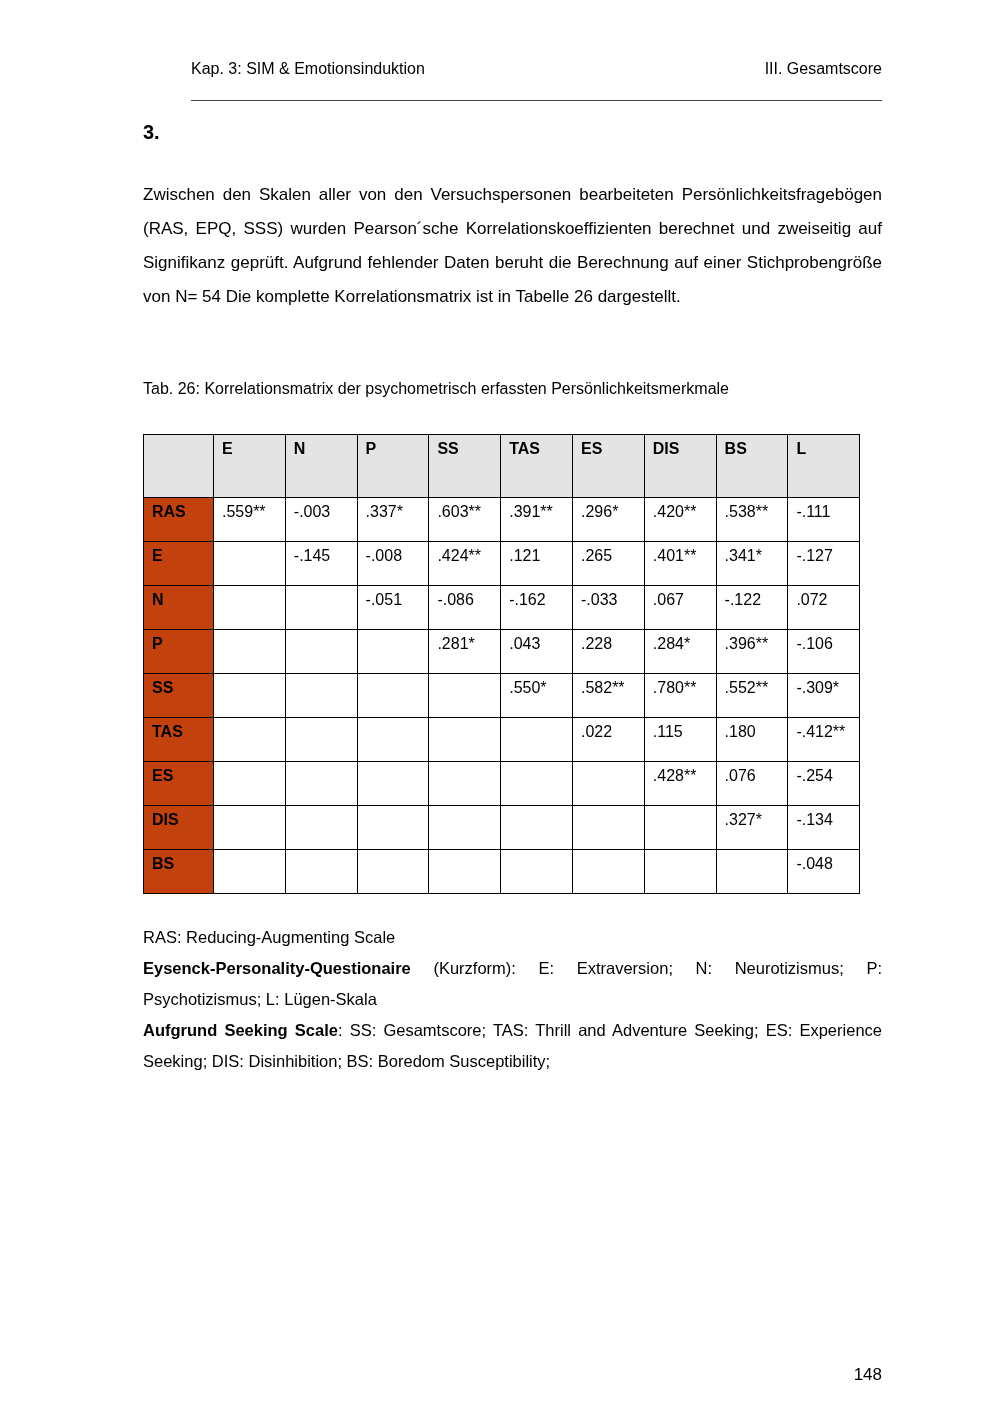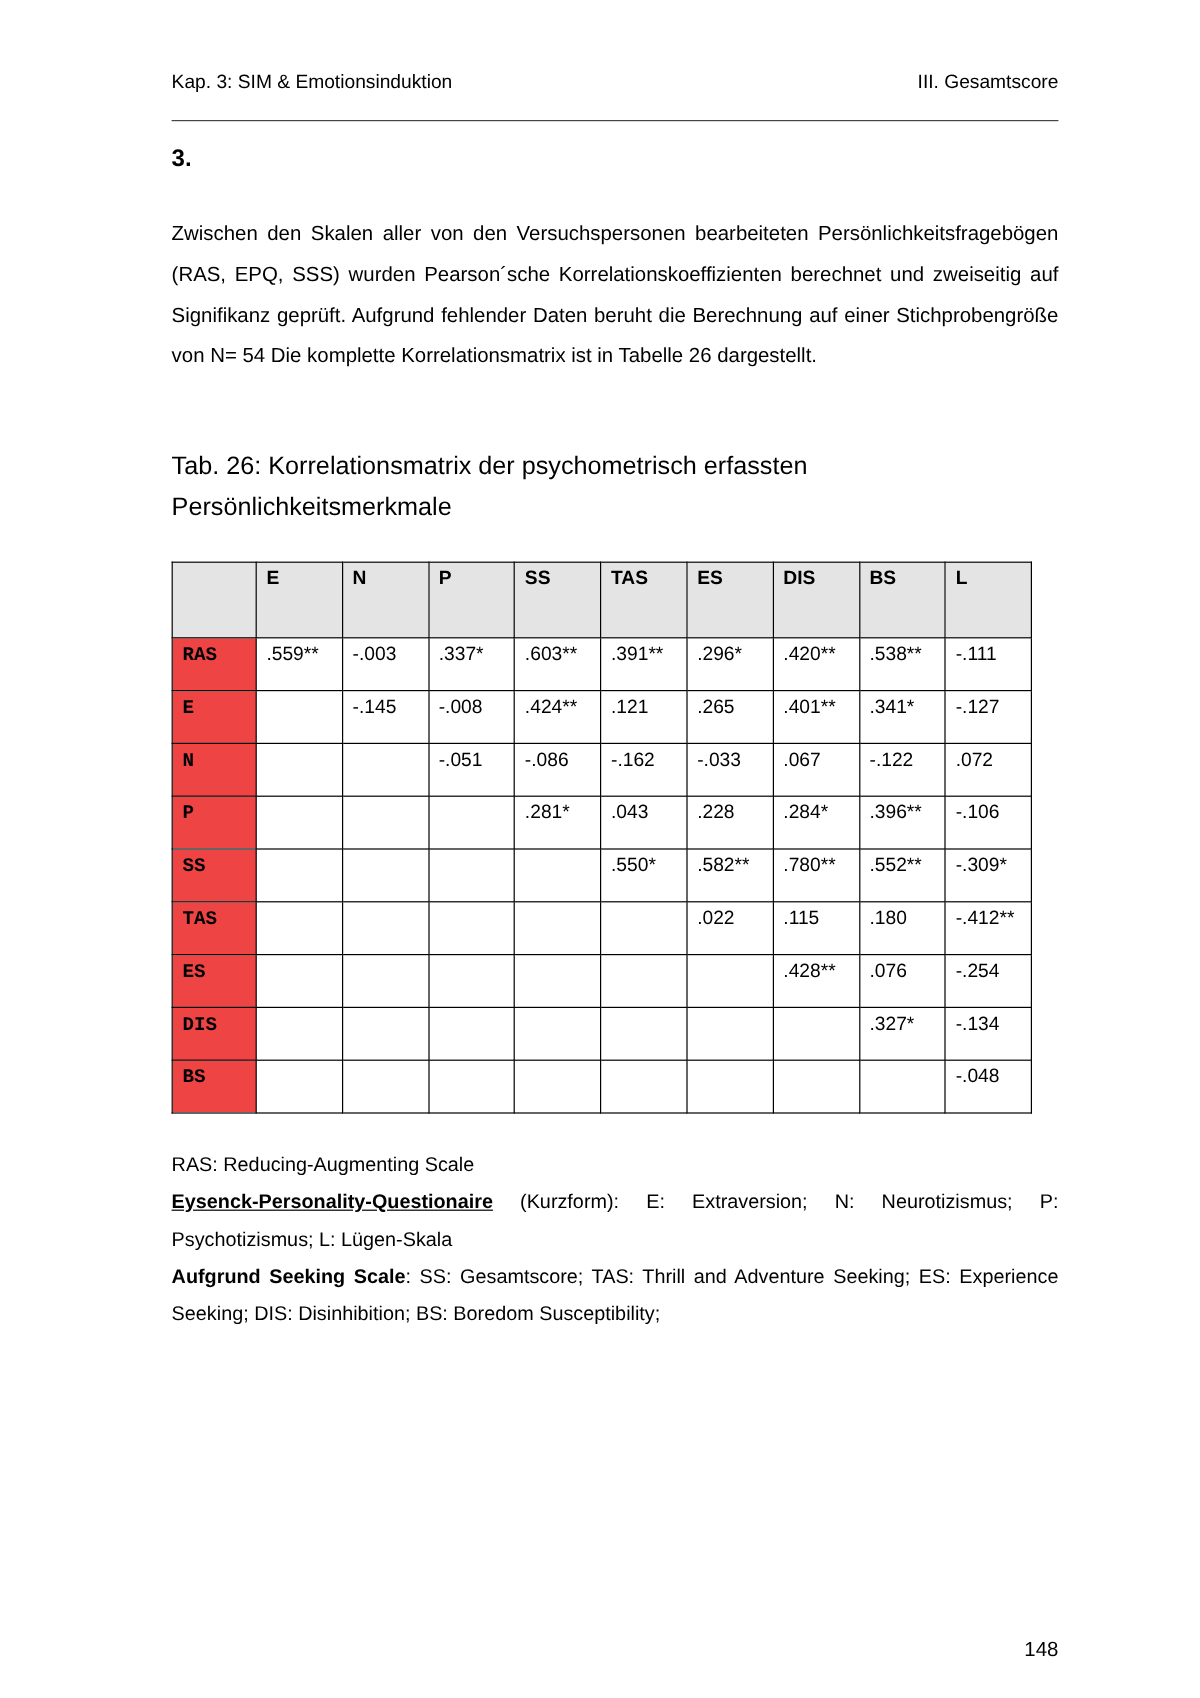--- a/index.html
+++ b/index.html
@@ -17,37 +17,38 @@
     width: 1000px;
     height: 1415px;
     padding: 60px 118px 0 143px;
   }
   .doc-header {
     display: flex;
     justify-content: space-between;
     font-size: 16px;
     border-bottom: 1px solid #444444;
     padding-bottom: 22px;
+    margin-left: 48px;
   }
   .heading {
     margin-top: 20px;
     font-size: 20px;
     font-weight: bold;
     display: flex;
   }
   .heading .num { margin-right: 14px; }
   .body-paragraph {
     margin-top: 34px;
     font-size: 17px;
     line-height: 34px;
     text-align: justify;
   }
   .caption {
     margin-top: 58px;
-    font-size: 21px;
+    font-size: 16px;
     line-height: 34px;
     text-align: left;
   }
   table.matrix {
     margin-top: 28px;
     border-collapse: collapse;
     table-layout: fixed;
     width: 716px;
   }
   table.matrix th, table.matrix td {
@@ -58,23 +59,22 @@
     padding: 5px 4px 0 8px;
     overflow: hidden;
     white-space: nowrap;
   }
   table.matrix thead th {
     background: #e4e4e4;
     font-weight: bold;
     height: 63px;
   }
   table.matrix tbody th {
-    background: #ef4444;
+    background: #c2410c;
     font-weight: bold;
-    font-family: Liberation Mono, monospace;
   }
   table.matrix tbody tr { height: 44px; }
   table.matrix td { background: #ffffff; font-weight: normal; }
   col.c-label { width: 70px; }
   col.c-val { width: 71.8px; }
   .notes {
     margin-top: 28px;
     font-size: 16.5px;
   }
   .notes p {
@@ -243,19 +243,19 @@
           <td></td>
           <td></td>
           <td></td>
           <td>-.048</td>
         </tr>
       </tbody>
   </table>
 
   <div class="notes" id="notes">
       <p><span>RAS: Reducing-Augmenting Scale</span></p>
-      <p><span style="font-weight: bold; text-decoration: underline;">Eysenck-Personality-Questionaire</span><span> (Kurzform): E: Extraversion; N: Neurotizismus; P: Psychotizismus; L: Lügen-Skala</span></p>
+      <p><span style="font-weight: bold;">Eysenck-Personality-Questionaire</span><span> (Kurzform): E: Extraversion; N: Neurotizismus; P: Psychotizismus; L: Lügen-Skala</span></p>
       <p><span style="font-weight: bold;">Aufgrund Seeking Scale</span><span>: SS: Gesamtscore; TAS: Thrill and Adventure Seeking; ES: Experience Seeking; DIS: Disinhibition; BS: Boredom Susceptibility;</span></p>
     </div>
 
 </div>
 
 <div class="page-number">148</div>
 
 </body></html>

